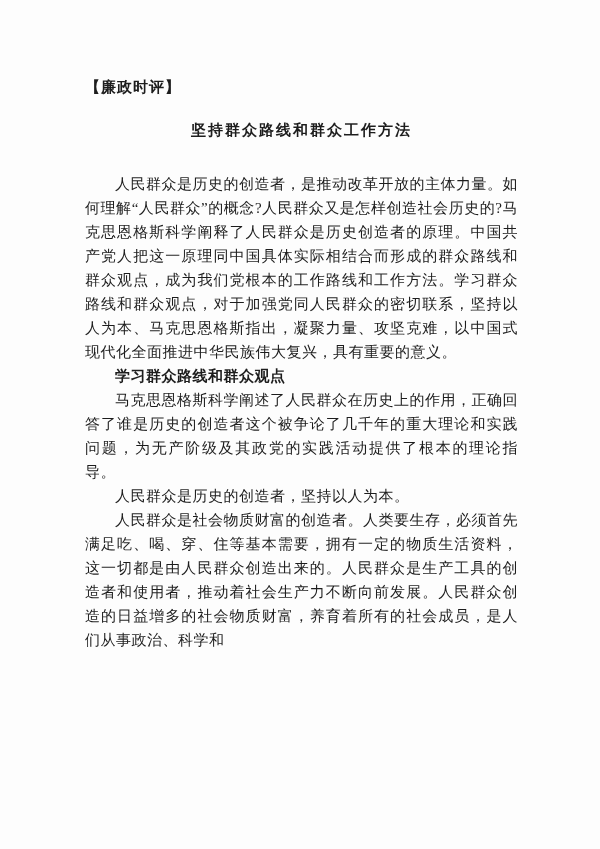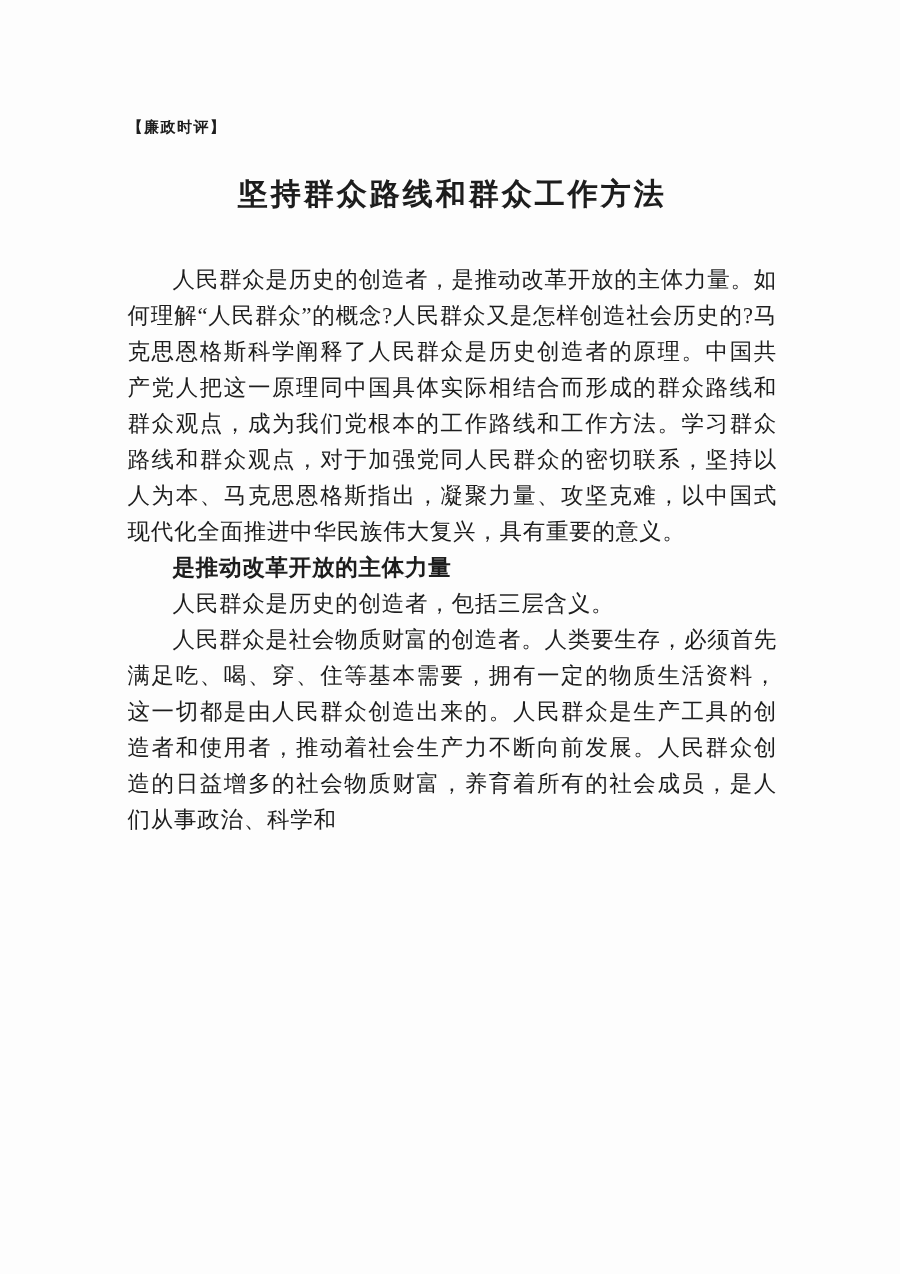--- a/index.html
+++ b/index.html
@@ -13,27 +13,27 @@
     height: 849px;
     margin: 0 auto;
     background: #fdfdfd;
     color: #1d1d1d;
     font-family: "Liberation Serif", "DejaVu Serif", serif;
     box-sizing: border-box;
     padding: 78px 82px 0 85px;
     overflow: hidden;
   }
   .header-tag {
-    font-size: 10px;
+    font-size: 15px;
     font-weight: bold;
     letter-spacing: 1px;
   }
   .doc-title {
     margin: 24px 0 0 0;
-    font-size: 20px;
+    font-size: 15px;
     font-weight: bold;
     text-align: center;
     letter-spacing: 2px;
   }
   .document-body {
     margin-top: 32px;
     font-size: 15px;
     line-height: 24px;
     text-align: justify;
     letter-spacing: 0.5px;
@@ -47,18 +47,19 @@
   }
 </style>
 </head>
 <body>
 
 <div class="page">
   <div class="header-tag">【廉政时评】</div>
   <h1 class="doc-title">坚持群众路线和群众工作方法</h1>
   <div class="document-body">
       <p>人民群众是历史的创造者，是推动改革开放的主体力量。如何理解“人民群众”的概念?人民群众又是怎样创造社会历史的?马克思恩格斯科学阐释了人民群众是历史创造者的原理。中国共产党人把这一原理同中国具体实际相结合而形成的群众路线和群众观点，成为我们党根本的工作路线和工作方法。学习群众路线和群众观点，对于加强党同人民群众的密切联系，坚持以人为本、马克思恩格斯指出，凝聚力量、攻坚克难，以中国式现代化全面推进中华民族伟大复兴，具有重要的意义。</p>
-      <p class="section-heading">是推动改革开放的主体力量</p>
-      <p>人民群众是历史的创造者，包括三层含义。</p>
+      <p class="section-heading">学习群众路线和群众观点</p>
+      <p>马克思恩格斯科学阐述了人民群众在历史上的作用，正确回答了谁是历史的创造者这个被争论了几千年的重大理论和实践问题，为无产阶级及其政党的实践活动提供了根本的理论指导。</p>
+      <p>人民群众是历史的创造者，坚持以人为本。</p>
       <p>人民群众是社会物质财富的创造者。人类要生存，必须首先满足吃、喝、穿、住等基本需要，拥有一定的物质生活资料，这一切都是由人民群众创造出来的。人民群众是生产工具的创造者和使用者，推动着社会生产力不断向前发展。人民群众创造的日益增多的社会物质财富，养育着所有的社会成员，是人们从事政治、科学和</p>
     </div>
 
 </div>
 
 </body></html>

